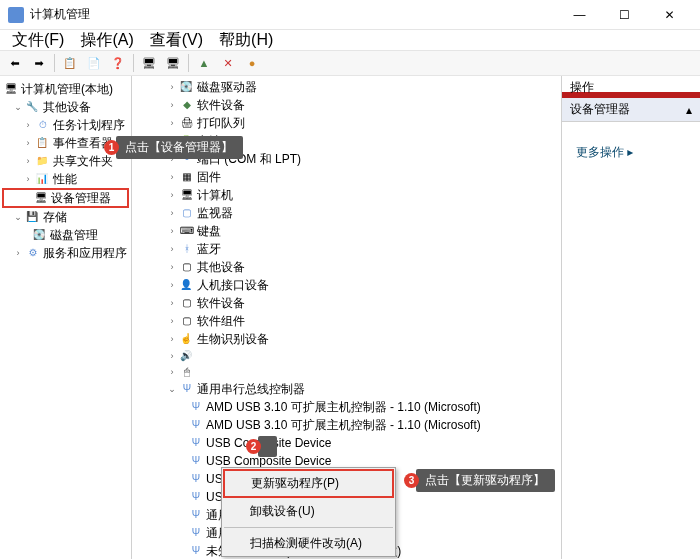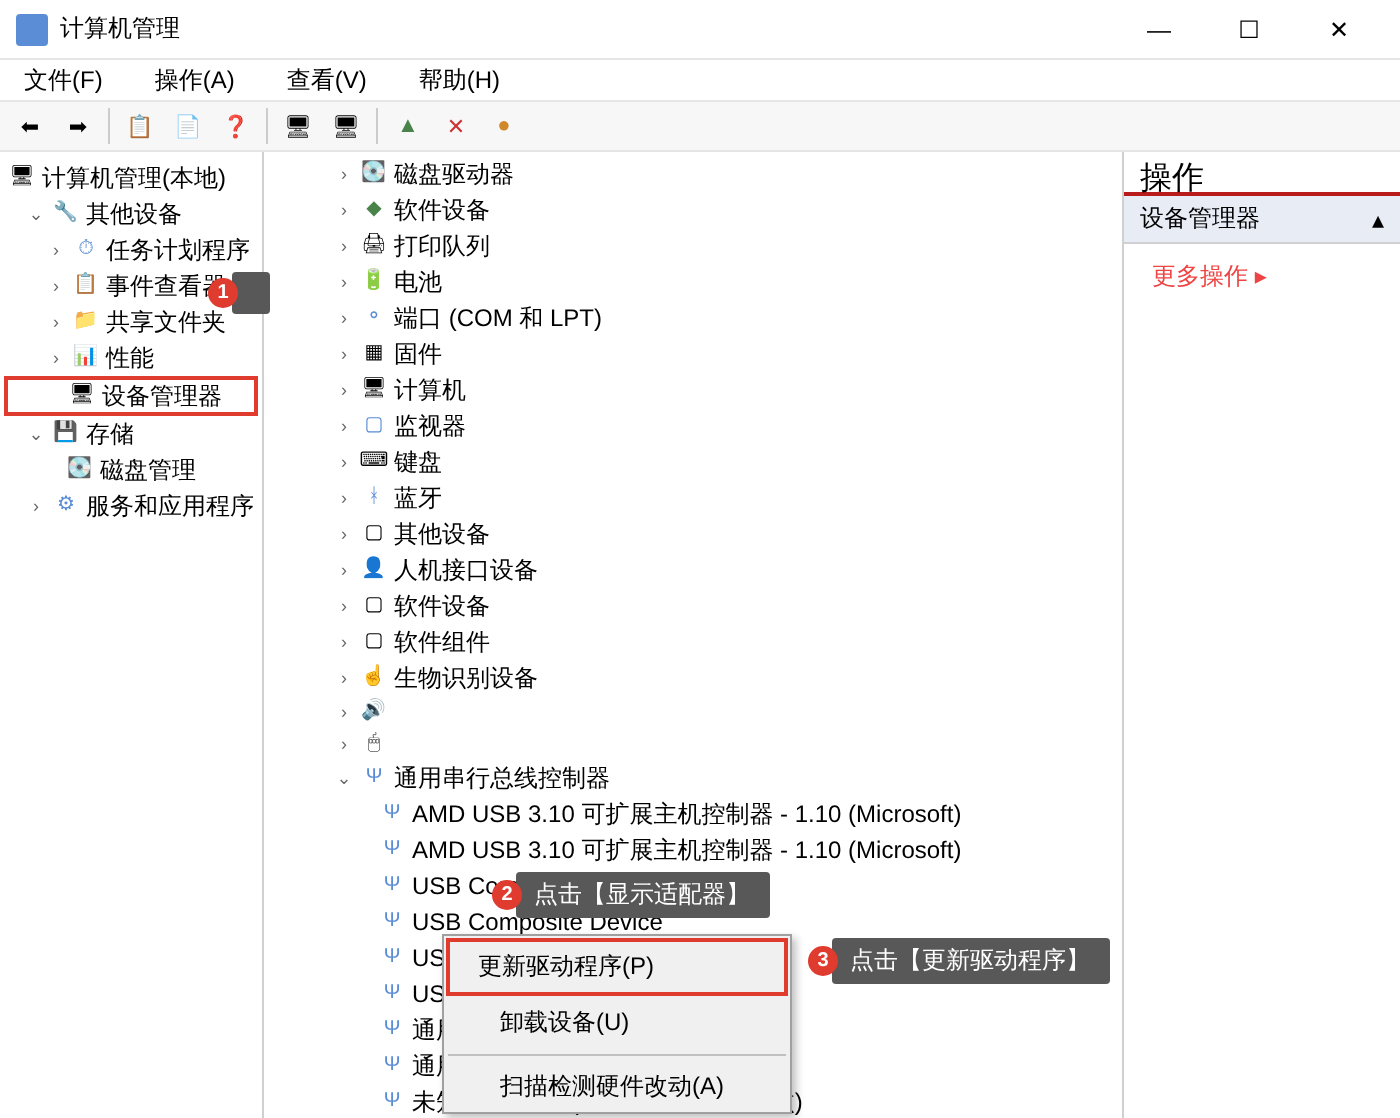--- a/index.html
+++ b/index.html
@@ -3,33 +3,33 @@
 <meta charset="utf-8">
 <style>
 * { box-sizing: border-box; margin: 0; padding: 0; }
 body { font-family: "Microsoft YaHei", "Segoe UI", sans-serif; font-size: 12px; background: #fff; width: 700px; height: 559px; overflow: hidden; position: relative; }
 .titlebar { height: 30px; display: flex; align-items: center; padding: 0 8px; border-bottom: 1px solid #e5e5e5; justify-content: space-between; }
 .titlebar-left { display: flex; align-items: center; gap: 6px; }
 .titlebar-icon { width: 16px; height: 16px; background: #5b8dd6; border-radius: 2px; }
 .title-text { font-size: 12px; }
 .win-controls { display: flex; gap: 0; }
 .win-btn { width: 45px; height: 30px; display: flex; align-items: center; justify-content: center; font-size: 12px; }
-.menubar { height: 20px; display: flex; align-items: center; padding: 0 6px; gap: 14px; font-size: 12px; }
+.menubar { height: 20px; display: flex; align-items: center; padding: 0 6px; gap: 4px; font-size: 16px; }
 .menu-item { padding: 2px 6px; }
 .toolbar { height: 26px; border-top: 1px solid #e5e5e5; border-bottom: 1px solid #e5e5e5; display: flex; align-items: center; padding: 0 4px; gap: 2px; background: #f7f7f7; }
 .tool-btn { width: 22px; height: 22px; display: flex; align-items: center; justify-content: center; border: 1px solid transparent; font-size: 11px; }
 .tool-sep { width: 1px; height: 18px; background: #ccc; margin: 0 2px; }
 .content { display: flex; height: calc(559px - 30px - 20px - 26px); }
 .left-panel { width: 132px; border-right: 1px solid #d0d0d0; padding: 4px 2px; overflow: hidden; }
 .center-panel { width: 430px; border-right: 1px solid #d0d0d0; overflow: hidden; position: relative; display: flex; flex-direction: column; }
 .center-panel-inner { overflow-y: auto; flex: 1; padding: 2px 0; }
 .right-panel { flex: 1; display: flex; flex-direction: column; }
-.right-header { height: 22px; border-bottom: 2px solid #b91c1c; padding: 3px 8px; font-size: 16px; }
+.right-header { height: 22px; border-bottom: 6px solid #b91c1c; padding: 3px 8px; font-size: 12px; }
 .right-section { background: #e8ecf5; border-bottom: 1px solid #d0d0d0; padding: 3px 8px; display: flex; justify-content: space-between; align-items: center; }
-.right-link { padding: 8px 14px; color: #ef4444; }
+.right-link { padding: 22px 14px; color: #0c4a6e; }
 .tree-item { display: flex; align-items: center; gap: 3px; padding: 1px 2px; white-space: nowrap; font-size: 12px; line-height: 16px; }
 .tree-indent { display: inline-block; flex-shrink: 0; }
 .tree-toggle { width: 10px; height: 10px; display: inline-flex; align-items: center; justify-content: center; font-size: 9px; color: #666; cursor: pointer; flex-shrink: 0; }
 .tree-icon { width: 14px; height: 14px; display: inline-flex; align-items: center; justify-content: center; font-size: 10px; flex-shrink: 0; }
 .tree-label { white-space: nowrap; }
 .hl-box { border: 2px solid #e03b2f; padding: 0 2px; }
 .callout { position: absolute; background: #585858; color: #fff; font-size: 12px; padding: 3px 10px 3px 6px; border-radius: 2px; display: flex; align-items: center; gap: 0; z-index: 5; }
 .callout-num { width: 15px; height: 15px; display: inline-flex; align-items: center; justify-content: center; background: #e03b2f; color: #fff; border-radius: 50%; font-size: 10px; font-weight: bold; margin-left: -18px; margin-right: 6px; }
 .context-menu { position: absolute; background: #f0f0f0; border: 1px solid #a0a0a0; box-shadow: 2px 2px 4px rgba(0,0,0,0.25); min-width: 175px; z-index: 4; }
 .ctx-item { padding: 4px 12px 4px 28px; font-size: 12px; }
@@ -310,29 +310,29 @@
       <span>▴</span>
     </div>
     <div class="right-link">
       <span>更多操作</span> <span>▸</span>
     </div>
   </div>
 </div>
 
 <div class="callout" style="left:116px; top:136px;">
   <span class="callout-num">1</span>
+  <span>点击【设备管理器】</span>
 </div>
 <div class="callout" style="left:258px; top:436px;">
   <span class="callout-num">2</span>
-  <span>点击【显示适配器】</span>
 </div>
 <div class="callout" style="left:416px; top:469px;">
   <span class="callout-num">3</span>
   <span>点击【更新驱动程序】</span>
 </div>
 
 <div class="context-menu" style="left:221px; top:467px;">
-  <div class="ctx-item hl-box" style="padding-left:14px; padding-right:10px; margin:1px;">更新驱动程序(P)</div>
+  <div class="ctx-item hl-box" style="padding-left:26px; padding-right:10px; margin:1px;">更新驱动程序(P)</div>
   <div class="ctx-item">卸载设备(U)</div>
   <div class="ctx-sep"></div>
   <div class="ctx-item">扫描检测硬件改动(A)</div>
 
 </div>
 
 </body></html>

